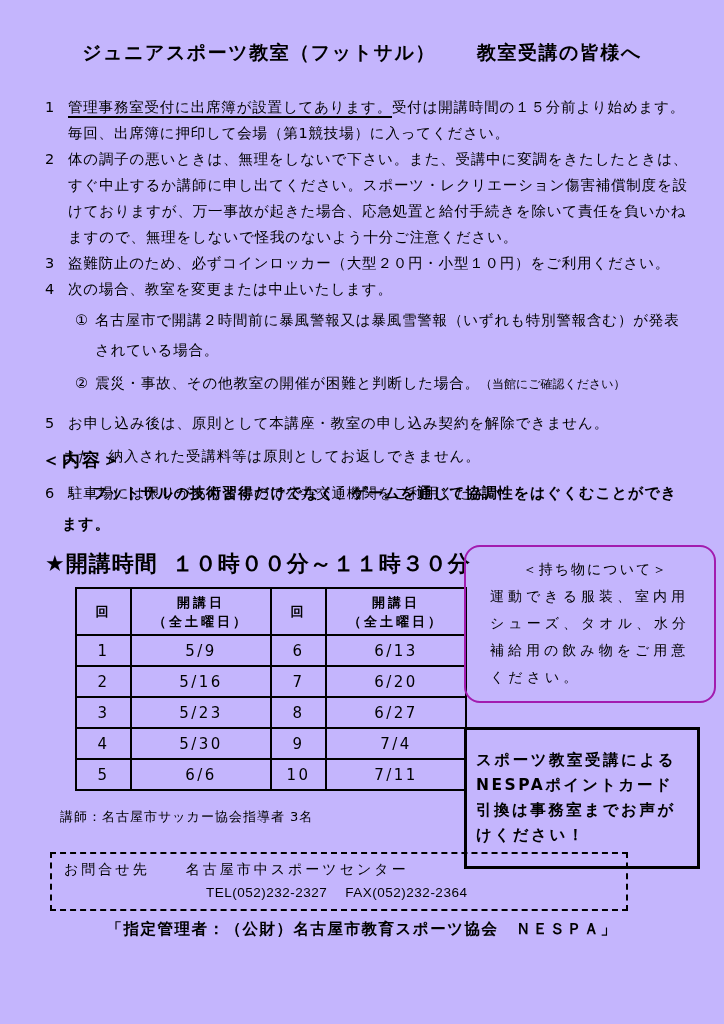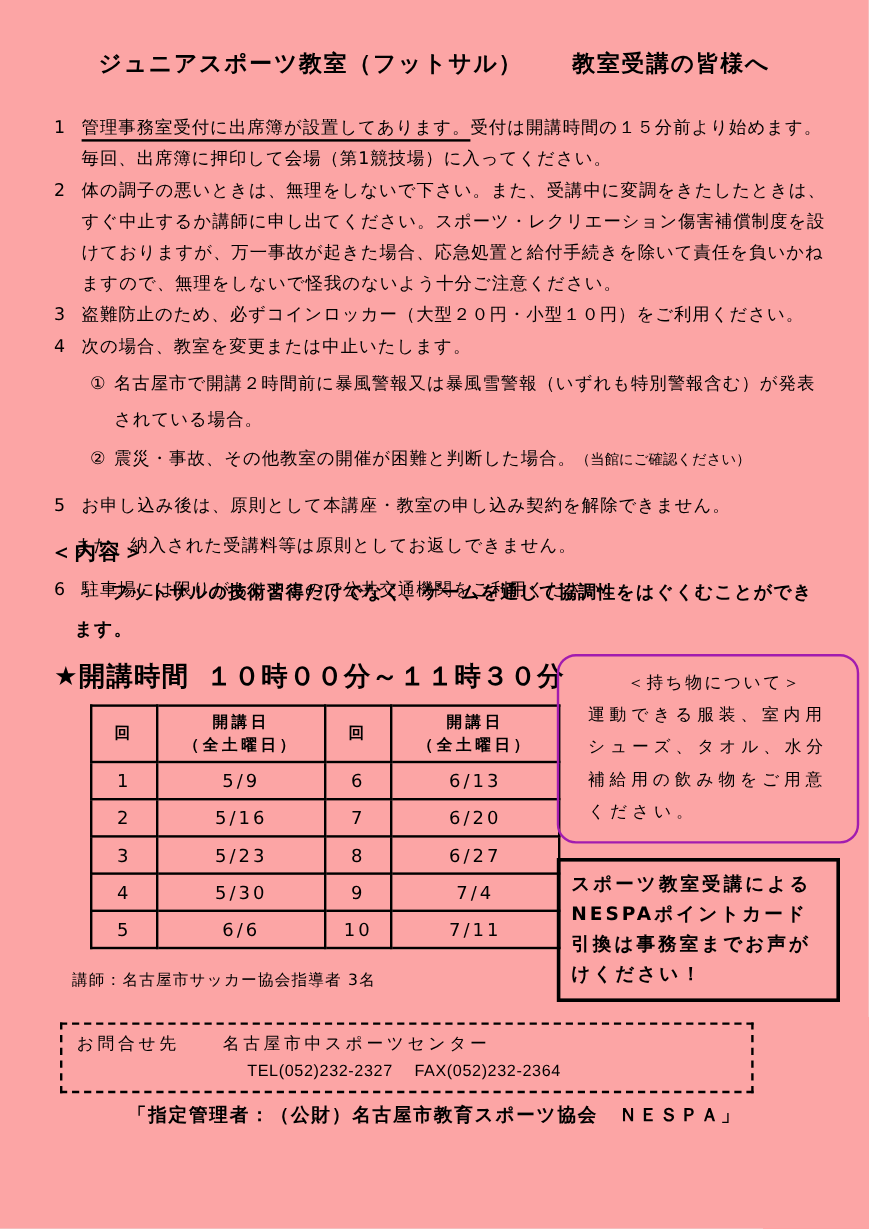--- a/index.html
+++ b/index.html
@@ -1,20 +1,20 @@
 <!DOCTYPE html>
 <html><head>
 <meta charset="utf-8">
 <style>
   html,body{margin:0;padding:0;background:#e8e8e8;}
   .page{
     position:relative;
     width:724px;height:1024px;
     margin:0 auto;
-    background:#fca5a5;
+    background:#c4b5fd;
     color:#000000;
     font-family:"DejaVu Sans","Liberation Sans",sans-serif;
     overflow:hidden;
   }
   
   .title{
     position:absolute;top:40px;left:0;right:0;
     text-align:center;
     font-size:19px;font-weight:bold;letter-spacing:1.5px;
   }
@@ -81,23 +81,23 @@
   
   .right-col{position:absolute;top:0;right:0;width:252px;}
   .belongings{
     border:2px solid #a21caf;border-radius:16px;
     padding:9px 13px 10px 24px;
     font-size:14px;line-height:27px;letter-spacing:4px;
     box-sizing:border-box;min-height:127px;
   }
   .belongings .bx-title{text-align:center;letter-spacing:2px;display:block;}
   .nespa{
-    margin-top:12px;
+    margin-top:24px;
     border:3px solid #000;
-    padding:7px 9px;
+    padding:18px 9px;
     font-size:15.5px;font-weight:bold;line-height:25px;letter-spacing:2.5px;
     box-sizing:border-box;width:236px;
   }
   
   .instructor{
     position:absolute;top:808px;left:60px;
     font-size:13px;font-weight:normal;letter-spacing:1px;
   }
   .contact{
     position:absolute;top:852px;left:50px;width:578px;

